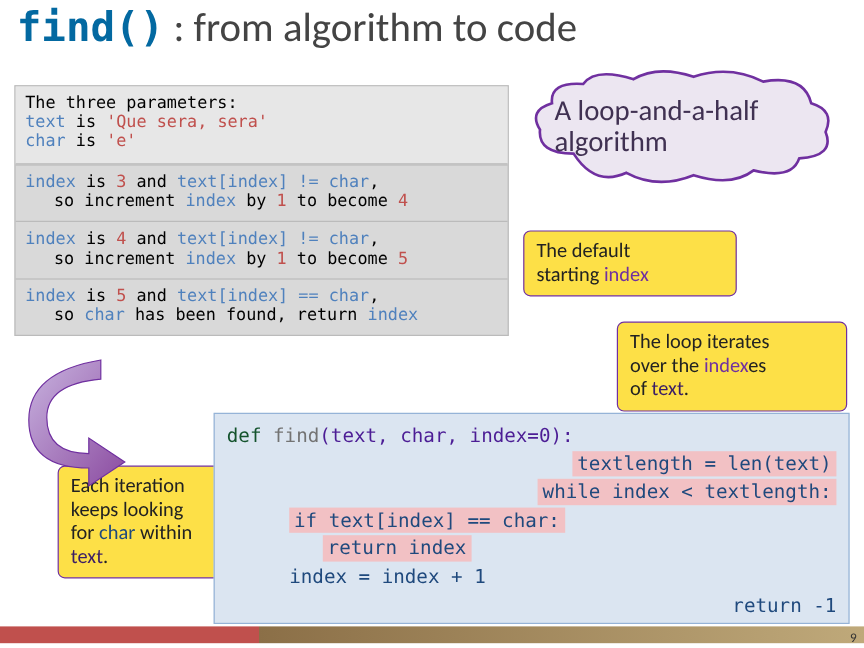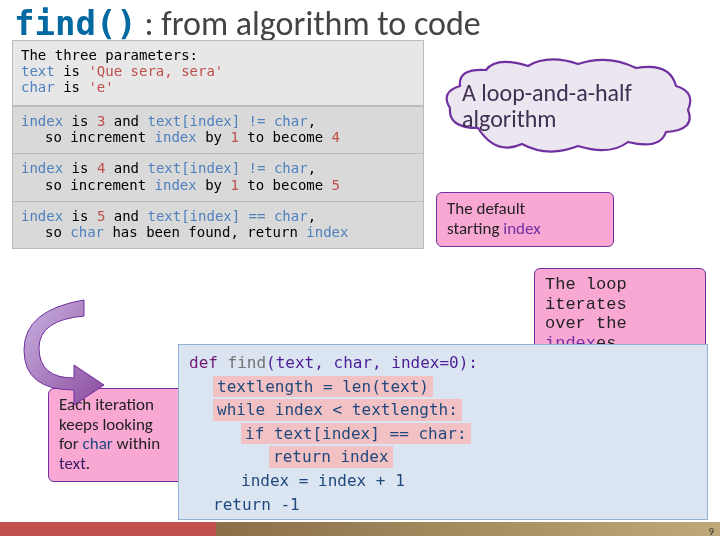--- a/index.html
+++ b/index.html
@@ -20,21 +20,21 @@
   }
   .title .fn {
     font-family: "Consolas", monospace;
     font-weight: bold;
     color: #0369a1;
     font-size: 34px;
   }
   .mono { font-family: "Consolas", monospace; }
   .trace-panel {
     position: absolute;
-    left: 12px; top: 40px;
+    left: 12px; top: 71px;
     width: 412px;
     border: 1px solid #bbb;
     background: #d9d9d9;
     font-family: "Consolas", monospace;
     font-size: 14px;
     line-height: 1.15;
   }
   .trace-head {
     background: #e7e7e7;
     padding: 6px 8px 10px 8px;
@@ -54,21 +54,21 @@
   }
   .cloud svg { position: absolute; inset: 0; }
   .cloud-text {
     position: absolute; inset: 0;
     display: flex; align-items: center; justify-content: center;
     font-size: 24px; color: #403152; 
     line-height: 1.1; padding: 10px 24px;
   }
   .callout {
     position: absolute;
-    background: #f9a8d4;
+    background: #fde047;
     border: 1.5px solid #7030a0;
     border-radius: 6px;
     padding: 6px 10px 8px 10px;
     font-size: 17px;
     color: #222;
     line-height: 1.15;
   }
   .callout .idx { color: #7030a0; }
   .callout .ch { color: #1f497d; }
   .callout .tx { color: #3b1e66; }
@@ -77,32 +77,32 @@
     left: 178px; top: 344px;
     width: 530px; height: 176px;
     background: #dbe5f1;
     border: 1px solid #95b3d7;
     font-family: "Consolas", monospace;
     font-size: 16px;
     padding: 6px 6px;
     line-height: 1.35;
     color: #1f497d;
   }
-  .code-panel .def { color: #701a75; text-align: center; }
+  .code-panel .def { color: #14532d; text-align: center; }
   .code-panel .fnname { color: #737373; }
   .code-panel .args { color: #4c1d95; }
   .code-line {
     padding: 1px 4px;
   }
   .hl {
     background: #f2c1c4;
     display: inline-block;
     padding: 0 4px;
   }
-  .indent1 { padding-left: 28px; }
+  .indent1 { padding-left: 28px; text-align: right; }
   .indent2 { padding-left: 56px; }
   .indent3 { padding-left: 84px; }
   .arrow-swirl {
     position: absolute;
     left: 4px; top: 290px;
     width: 110px; height: 120px;
     pointer-events: none;
   }
   .footer-bar {
     position: absolute;
@@ -149,21 +149,21 @@
     <path d="M40 70 Q10 70 12 50 Q2 34 22 28 Q20 10 48 12 Q58 -2 90 8 Q110 -4 140 6 Q170 -4 198 10 Q232 4 238 28 Q258 34 250 52 Q258 72 228 74 Q222 92 190 84 Q172 98 140 88 Q110 100 84 86 Q58 98 40 70 Z" fill="#ece6f1" stroke="#7030a0" stroke-width="2.2"></path>
   </svg>
   <div class="cloud-text">A loop-and-a-half algorithm</div>
 </div>
 
 <div class="callout" style="right:106px; top:192px; width:178px;">
   <span>The default</span><br>
   <span>starting </span><span class="idx">index</span>
 </div>
 
-<div class="callout" style="right:14px; top:268px; width:172px;font-family:Liberation Mono, monospace;">
+<div class="callout" style="right:14px; top:268px; width:192px;">
   <span>The loop iterates</span><br>
   <span>over the </span><span class="idx">index</span><span>es</span><br>
   <span>of </span><span class="tx">text</span><span>.</span>
 </div>
 
 <div class="callout" style="left:48px; top:388px; width:146px;">
   <span>Each iteration</span><br>
   <span>keeps looking</span><br>
   <span>for </span><span class="ch">char</span><span> within</span><br>
   <span class="tx">text</span><span>.</span>

